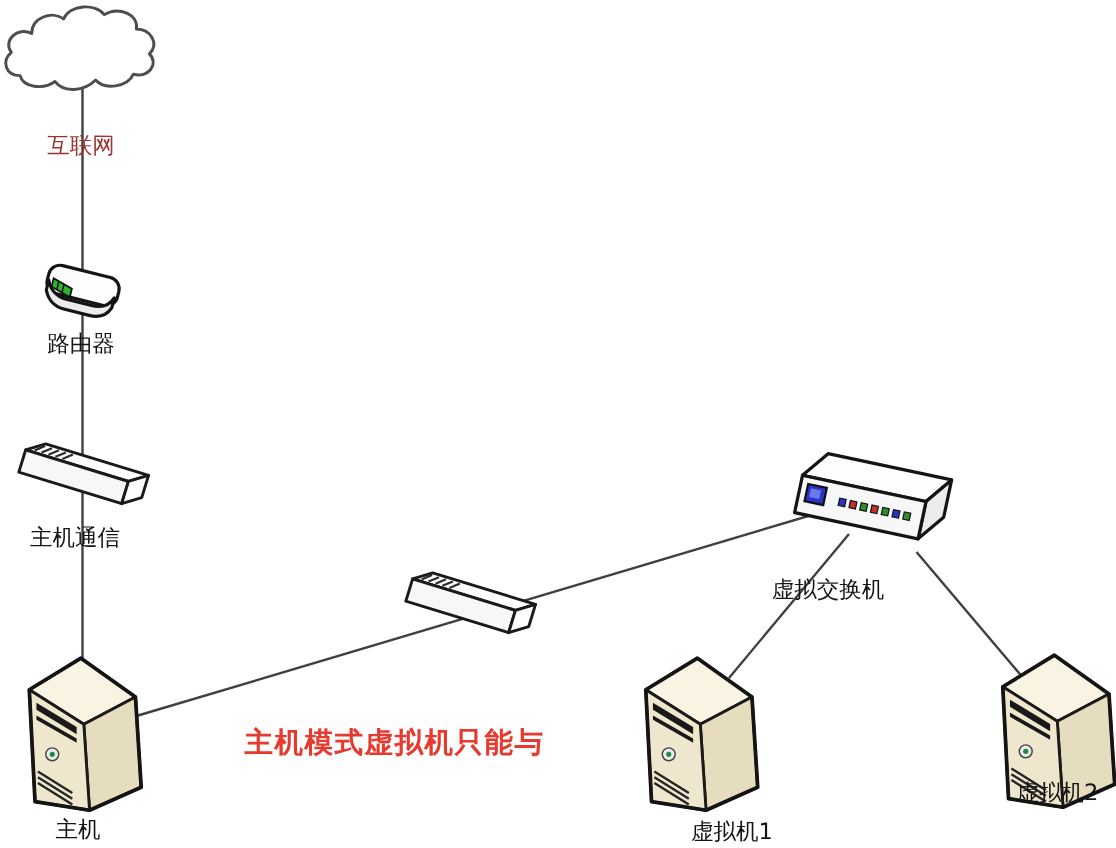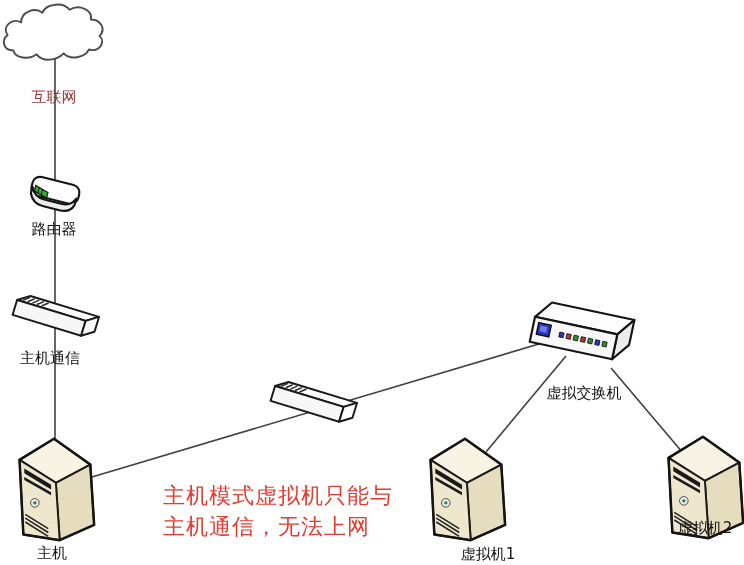--- a/index.html
+++ b/index.html
@@ -12,21 +12,21 @@
   .node{position:absolute;}
   .node svg{display:block;}
   .lbl{
     position:absolute;transform:translateX(-50%);white-space:nowrap;
     font-size:15px;color:#141414;line-height:17px;
   }
   .lbl-internet{color:var(--internet-label,#993633);}
   .annotation{
     position:absolute;left:163px;top:480px;
     color:var(--annotation-red,#e8392f);
-    font-size:22px;font-weight:400;line-height:31px;letter-spacing:1px;
+    font-size:19px;font-weight:700;line-height:31px;letter-spacing:1px;
     white-space:nowrap;
   }
   
   .edge{stroke:#1a1a1a;stroke-width:2;stroke-linejoin:round;}
   .edge2{stroke:#141414;stroke-width:2.2;stroke-linejoin:round;}
   .outline{fill:none;stroke:#141414;stroke-width:2.6;stroke-linejoin:round;}
   .f-white{fill:#fdfdfd;}
   .f-white2{fill:#f7f7f7;}
   .f-grey{fill:#ececec;}
   .f-top{fill:var(--tower-top,#f8f3e2);}
@@ -113,21 +113,21 @@
         <rect x="34" y="40" width="4.5" height="5" fill="#2a35c8" stroke="#101010" stroke-width="0.8"></rect>
         <rect x="41.5" y="40" width="4.5" height="5" fill="#c23030" stroke="#101010" stroke-width="0.8"></rect>
         <rect x="49" y="40" width="4.5" height="5" fill="#2f8f2f" stroke="#101010" stroke-width="0.8"></rect>
         <rect x="56.5" y="40" width="4.5" height="5" fill="#c23030" stroke="#101010" stroke-width="0.8"></rect>
         <rect x="64" y="40" width="4.5" height="5" fill="#2f8f2f" stroke="#101010" stroke-width="0.8"></rect>
         <rect x="71.5" y="40" width="4.5" height="5" fill="#2a35c8" stroke="#101010" stroke-width="0.8"></rect>
         <rect x="79" y="40" width="4.5" height="5" fill="#2f8f2f" stroke="#101010" stroke-width="0.8"></rect>
       </g>
     </svg>
   </div>
-  <div class="lbl" style="left:584px;top:385px;">虚拟交换机</div>
+  <div class="lbl" style="left:552px;top:385px;">虚拟交换机</div>
 
   <div class="node" style="left:9px;top:433px;">
     <svg width="88" height="112" viewBox="0 0 92 115">
       <polygon class="f-top edge" points="47,5 85,32 49,51 11,27"></polygon>
       <polygon class="f-side edge" points="49,51 85,32 89,95 53,111"></polygon>
       <polygon class="f-front edge" points="11,27 49,51 53,111 15,105"></polygon>
       <polygon class="bay" points="16,36 44,53 44,58 16,41"></polygon>
       <polygon class="bay" points="16,45 44,61 44,64 16,48"></polygon>
       <circle class="pwr-ring" cx="27" cy="72" r="4.5"></circle>
       <circle class="pwr-dot" cx="27" cy="72" r="1.8"></circle>
@@ -168,16 +168,15 @@
       <line class="vent" x1="17" y1="84" x2="41" y2="99"></line>
       <line class="vent" x1="17" y1="88" x2="41" y2="103"></line>
       <line class="vent" x1="17" y1="92" x2="41" y2="107"></line>
       <polygon class="outline" points="47,5 85,32 89,95 53,111 15,105 11,27"></polygon>
     </svg>
   </div>
   <div class="lbl" style="left:705px;top:520px;">虚拟机2</div>
 
   <div class="annotation">
     <div>主机模式虚拟机只能与</div>
-    <div>主机通信，无法上网</div>
   </div>
 
 </div>
 
 </body></html>

